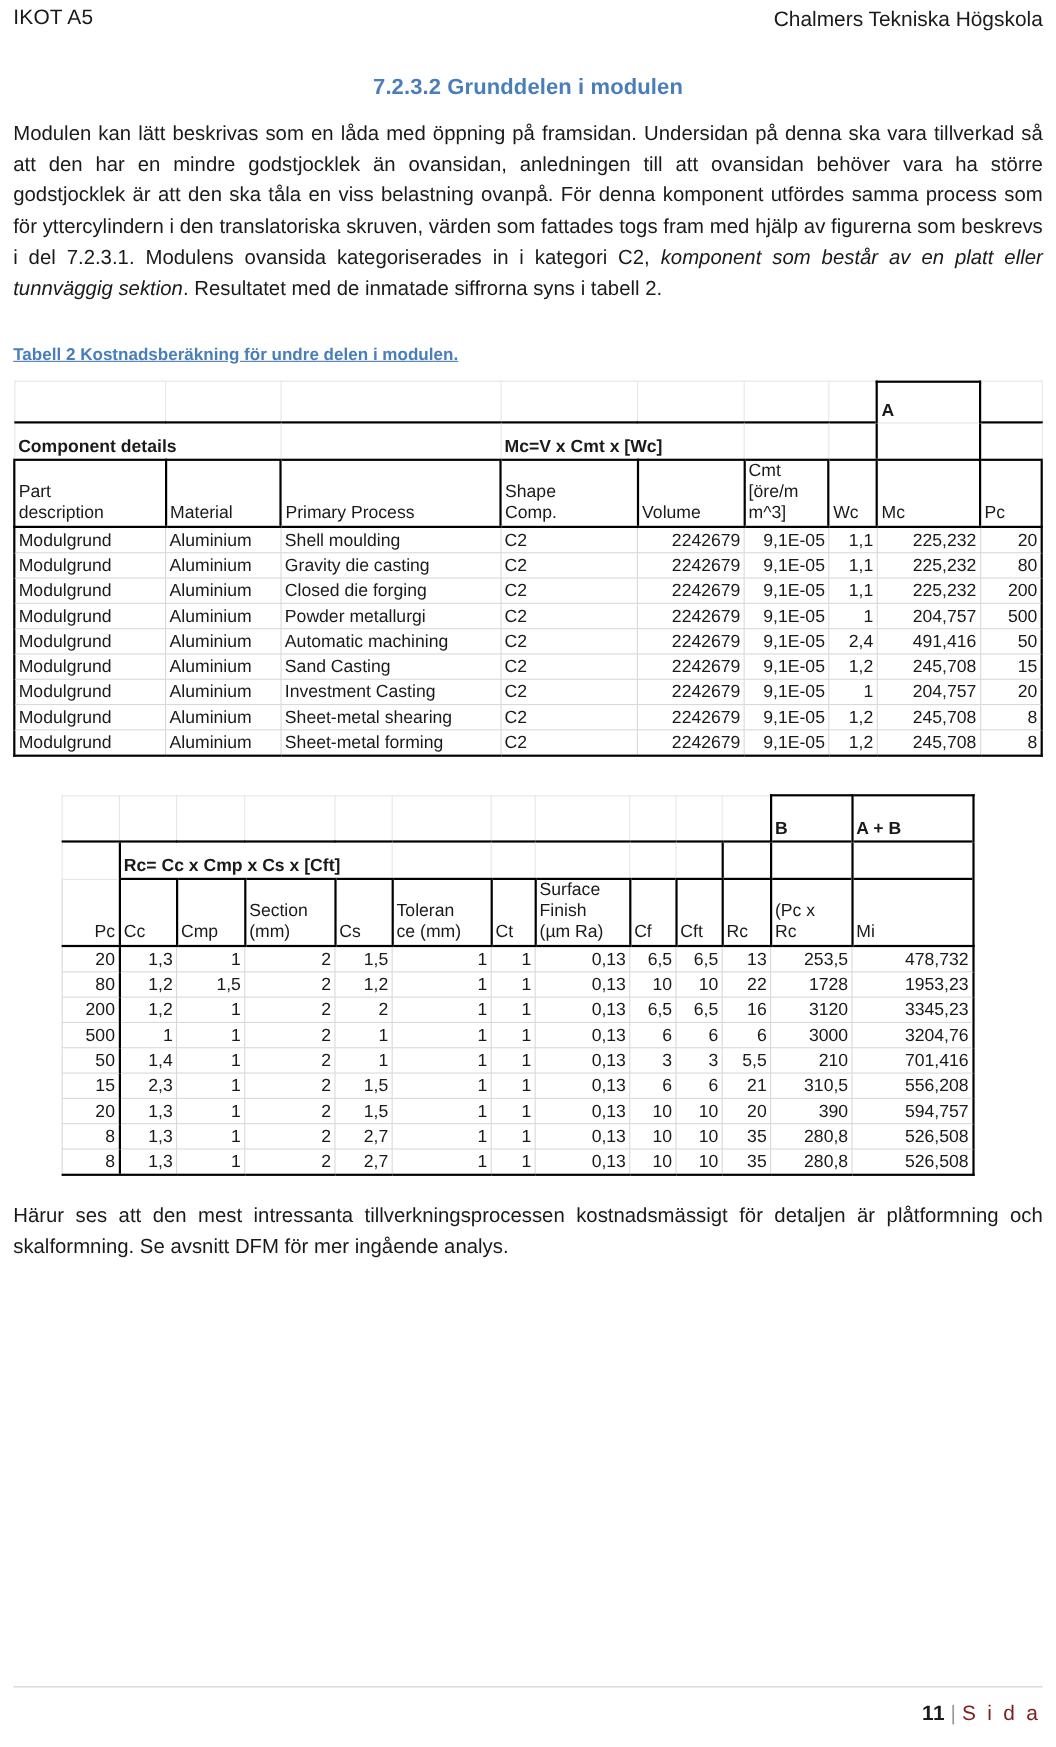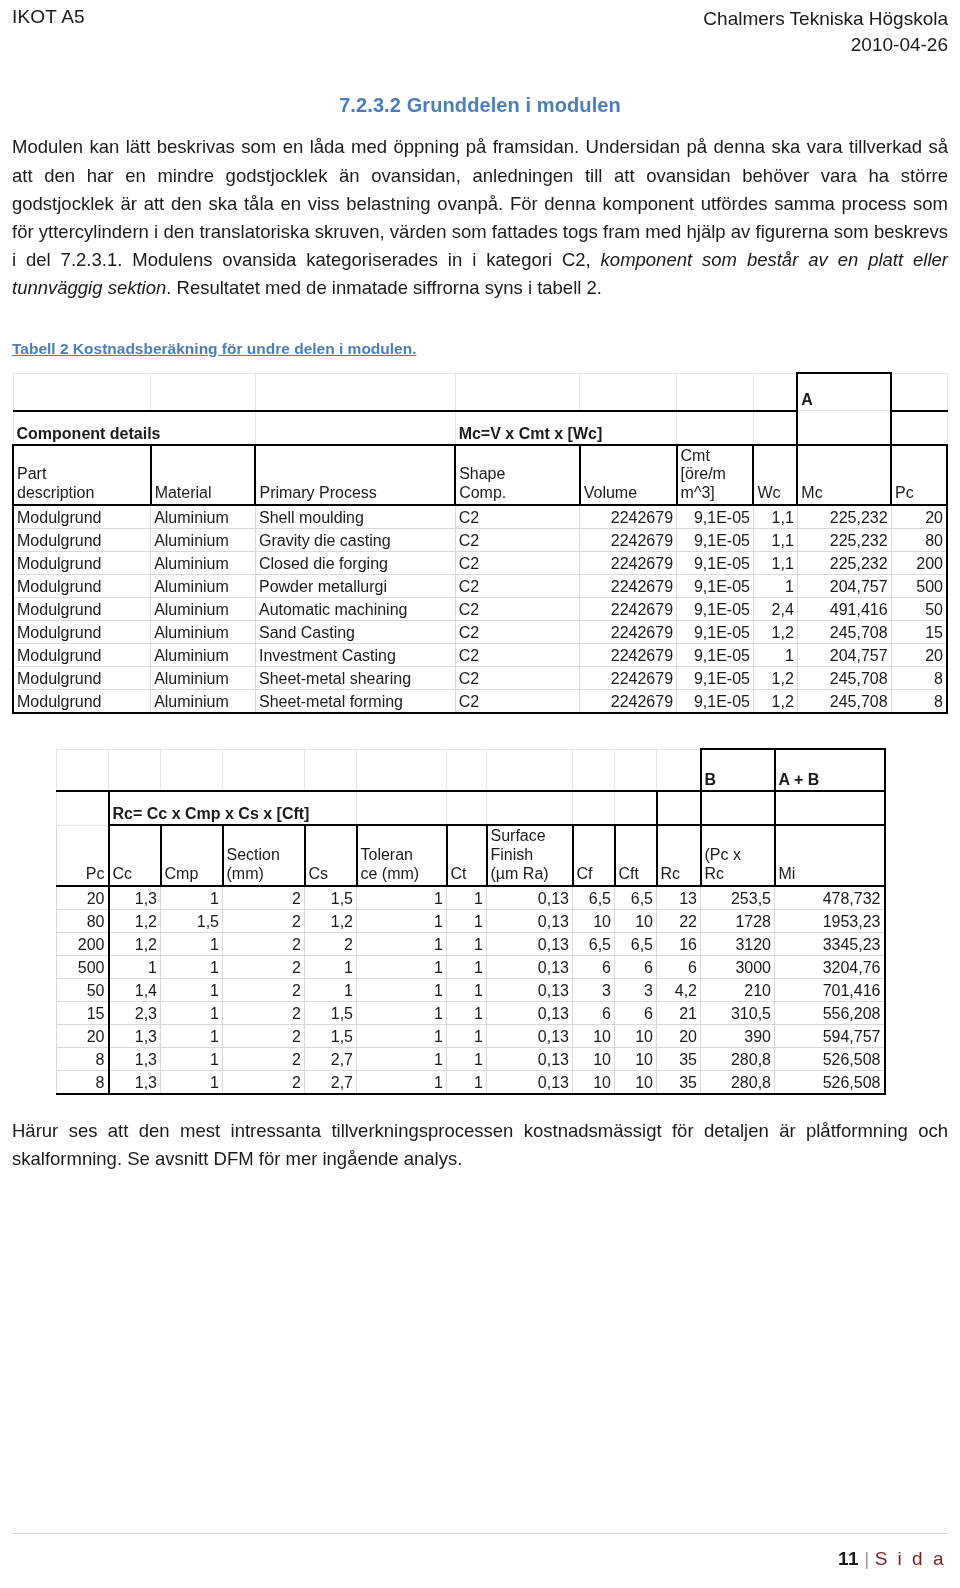--- a/index.html
+++ b/index.html
@@ -130,21 +130,20 @@
 </style>
 </head>
 <body>
 
 <div class="page">
 
   <div class="doc-header">
     <div class="left">IKOT A5</div>
     <div class="right">
       <div>Chalmers Tekniska Högskola</div>
-      <div>2010-04-26</div>
     </div>
   </div>
 
   <div class="section-heading">7.2.3.2 Grunddelen i modulen</div>
 
   <p class="body-text"><span>Modulen kan lätt beskrivas som en låda med öppning på framsidan. Undersidan på denna ska vara tillverkad så att den har en mindre godstjocklek än ovansidan, anledningen till att ovansidan behöver vara ha större godstjocklek är att den ska tåla en viss belastning ovanpå. För denna komponent utfördes samma process som för yttercylindern i den translatoriska skruven, värden som fattades togs fram med hjälp av figurerna som beskrevs i del 7.2.3.1.  Modulens ovansida kategoriserades in i kategori C2, </span><i>komponent som består av en platt eller tunnväggig sektion</i><span>. Resultatet med de inmatade siffrorna syns i tabell 2.</span></p>
 
   <div class="caption">Tabell 2 Kostnadsberäkning för undre delen i modulen.</div>
 
   <table class="sheet" id="table-one">
@@ -447,21 +446,21 @@
         <td class="r">50</td>
         <td class="tl r">1,4</td>
         <td class="r">1</td>
         <td class="r">2</td>
         <td class="r">1</td>
         <td class="r">1</td>
         <td class="r">1</td>
         <td class="r">0,13</td>
         <td class="r">3</td>
         <td class="r">3</td>
-        <td class="r">4,2</td>
+        <td class="r">5,5</td>
         <td class="r">210</td>
         <td class="tr r big">701,416</td>
       </tr>
         <tr class="">
         <td class="r">15</td>
         <td class="tl r">2,3</td>
         <td class="r">1</td>
         <td class="r">2</td>
         <td class="r">1,5</td>
         <td class="r">1</td>

